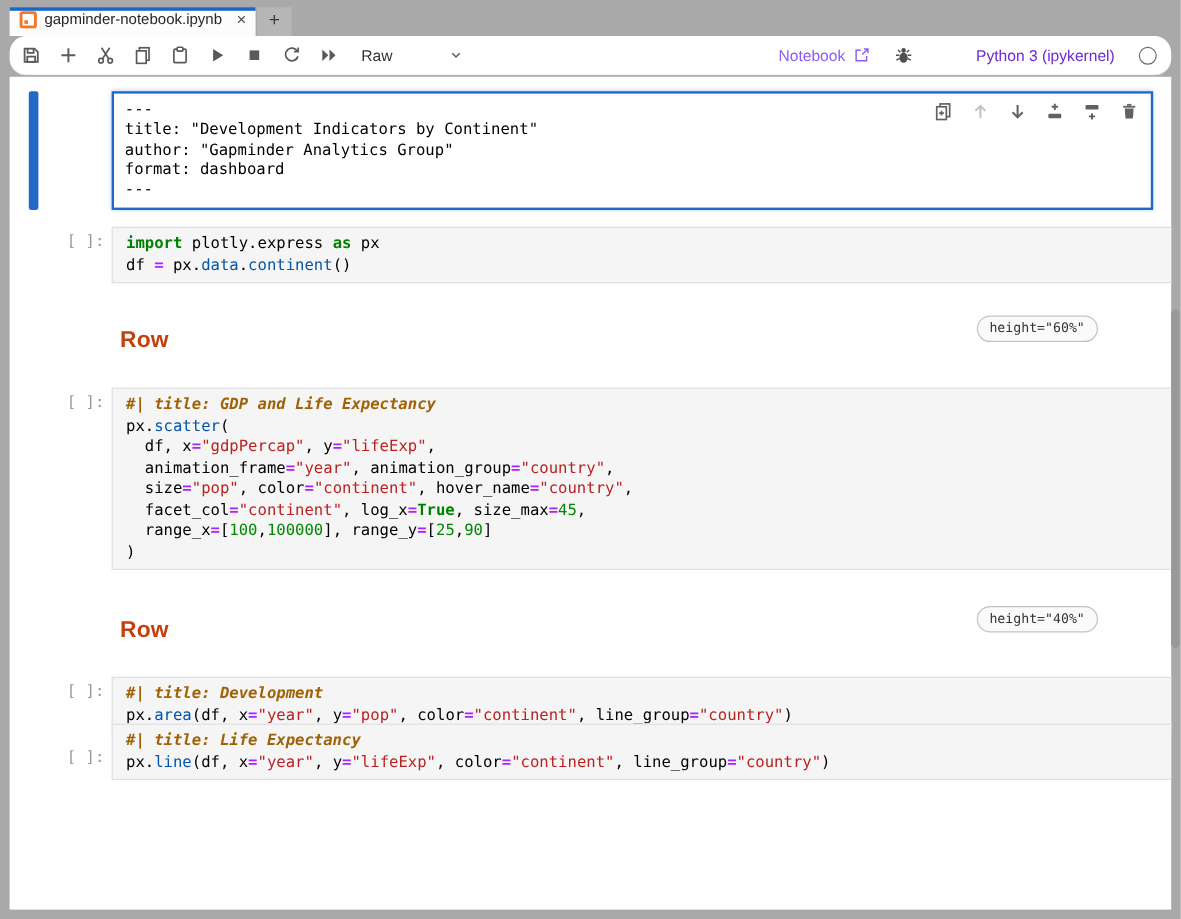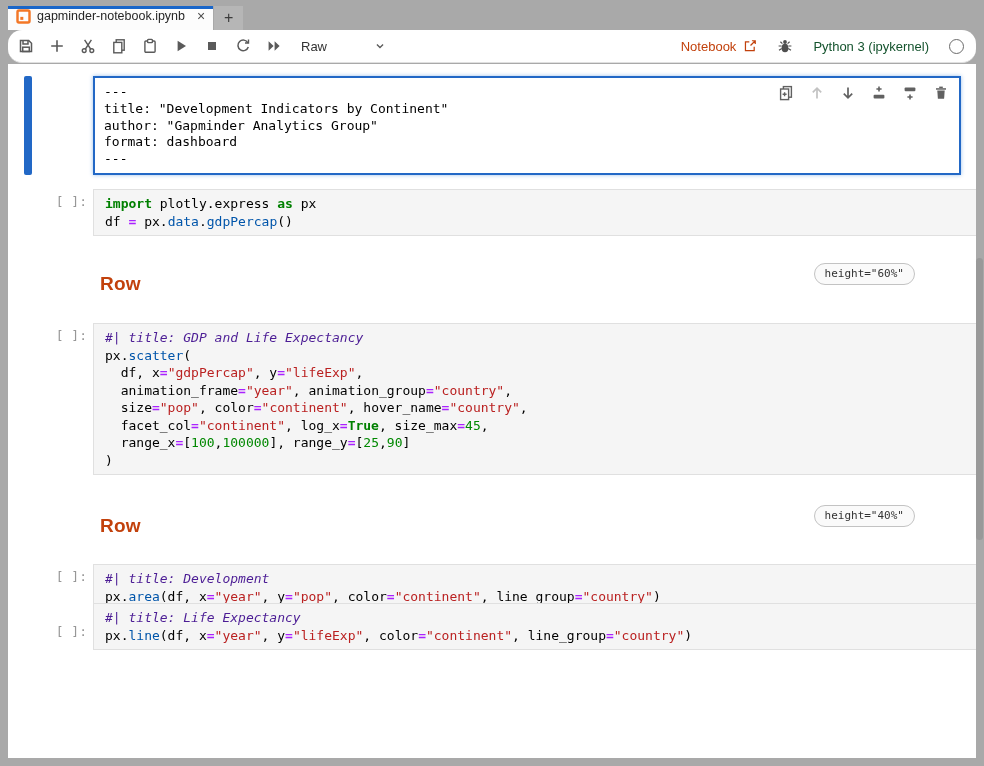--- a/index.html
+++ b/index.html
@@ -20,23 +20,23 @@
   
   .toolbar { position:absolute; left:8px; right:8px; top:30px; height:33px; background:#fff;
              border-bottom:1px solid #e0e0e0; display:flex; align-items:center; padding:0 12px 0 6px;border-radius:14px; }
   .tbtn { width:24px; height:24px; margin-right:7px; display:flex; align-items:center; justify-content:center;
           color:#5a5a5a; border-radius:3px; cursor:pointer; }
   .tbtn svg { display:block; }
   .celltype { display:flex; align-items:center; margin-left:8px; cursor:pointer; color:#333; }
   .celltype .label { font-size:13px; }
   .celltype svg { margin-left:46px; color:#5a5a5a; }
   .tb-right { margin-left:auto; display:flex; align-items:center; gap:20px; }
-  .nb-link { display:flex; align-items:center; gap:7px; font-size:13px; color:#c2410c; cursor:pointer; }
+  .nb-link { display:flex; align-items:center; gap:7px; font-size:13px; color:#8b5cf6; cursor:pointer; }
   .bug { color:#4f4f4f; display:flex; cursor:pointer; }
-  .kernel-name { font-size:13px; color:#14532d; cursor:pointer; }
+  .kernel-name { font-size:13px; color:#6d28d9; cursor:pointer;margin-left:32px; }
   .kernel-status { width:15px; height:15px; border:1.6px solid #6b6b6b; border-radius:50%; cursor:pointer; }
   
   .content { position:absolute; left:8px; right:8px; top:64px; bottom:8px; background:#fff; overflow:hidden; }
   .mono { font-family:"DejaVu Sans Mono","Liberation Mono",monospace; font-size:13px; color:#000; }
   .collapser { position:absolute; left:16px; top:12px; width:8px; height:99px; background:#2268c6; border-radius:2px; cursor:pointer; }
   .cell-raw { position:absolute; left:85px; top:12px; width:868px; height:99px; background:#fff;
               border:2px solid #2268c6; box-shadow:0 0 4px rgba(33,118,210,.45);
               padding:6px 8px 6px 9px; }
   .cell-raw .cm-line { line-height:16.8px; white-space:pre; }
   .cell-toolbar { position:absolute; top:7px; right:10px; display:flex; gap:15px; }
@@ -54,21 +54,21 @@
   .md-heading { position:absolute; left:92px; font-size:19px; line-height:30px; font-weight:700;
                 color:#c2410c; letter-spacing:.2px; }
   #heading-row1 { top:205px; } #heading-row2 { top:447px; }
   .badge { position:absolute; right:61px; height:22px; line-height:20px; padding:0 10px;
            border:1px solid #c3c3c3; border-radius:11px; background:#fafafa; color:#333;
            font-family:"DejaVu Sans Mono","Liberation Mono",monospace; font-size:11px; }
   #badge-row1 { top:199px; } #badge-row2 { top:441px; }
   
   .tok-kw  { color:#008000; font-weight:bold; }
   .tok-str { color:#ba2121; }
-  .tok-com { color:#4c1d95; font-style:italic; }
+  .tok-com { color:#a16207; font-style:italic;font-weight:bold; }
   .tok-num { color:#008800; }
   .tok-op  { color:#aa22ff; font-weight:bold; }
   .tok-prop{ color:#0055aa; }
   
   .scroll-thumb { position:absolute; right:1px; top:258px; width:7px; height:282px;
                   background:#999; border-radius:3.5px; cursor:pointer; }
 </style>
 </head>
 <body>
 
@@ -216,21 +216,21 @@
               <rect x="6.2" y="1.6" width="3.6" height="1.5" fill="currentColor"></rect>
             </svg>
         </span>
       </div>
     </div>
 
     <div class="prompt" id="prompt-imports">[ ]:</div>
     <div class="cell-code mono" id="cell-imports">
       <div>
           <div class="cm-line"><span class="tok-kw">import</span><span> plotly.express </span><span class="tok-kw">as</span><span> px</span></div>
-          <div class="cm-line"><span>df </span><span class="tok-op">=</span><span> px.</span><span class="tok-prop">data</span><span>.</span><span class="tok-prop">gdpPercap</span><span>()</span></div>
+          <div class="cm-line"><span>df </span><span class="tok-op">=</span><span> px.</span><span class="tok-prop">data</span><span>.</span><span class="tok-prop">continent</span><span>()</span></div>
         </div>
     </div>
 
     <div class="badge" id="badge-row1">height="60%"</div>
     <div class="md-heading" id="heading-row1">Row</div>
 
     <div class="prompt" id="prompt-scatter">[ ]:</div>
     <div class="cell-code mono" id="cell-scatter">
       <div>
           <div class="cm-line"><span class="tok-com">#| title: GDP and Life Expectancy</span></div>

